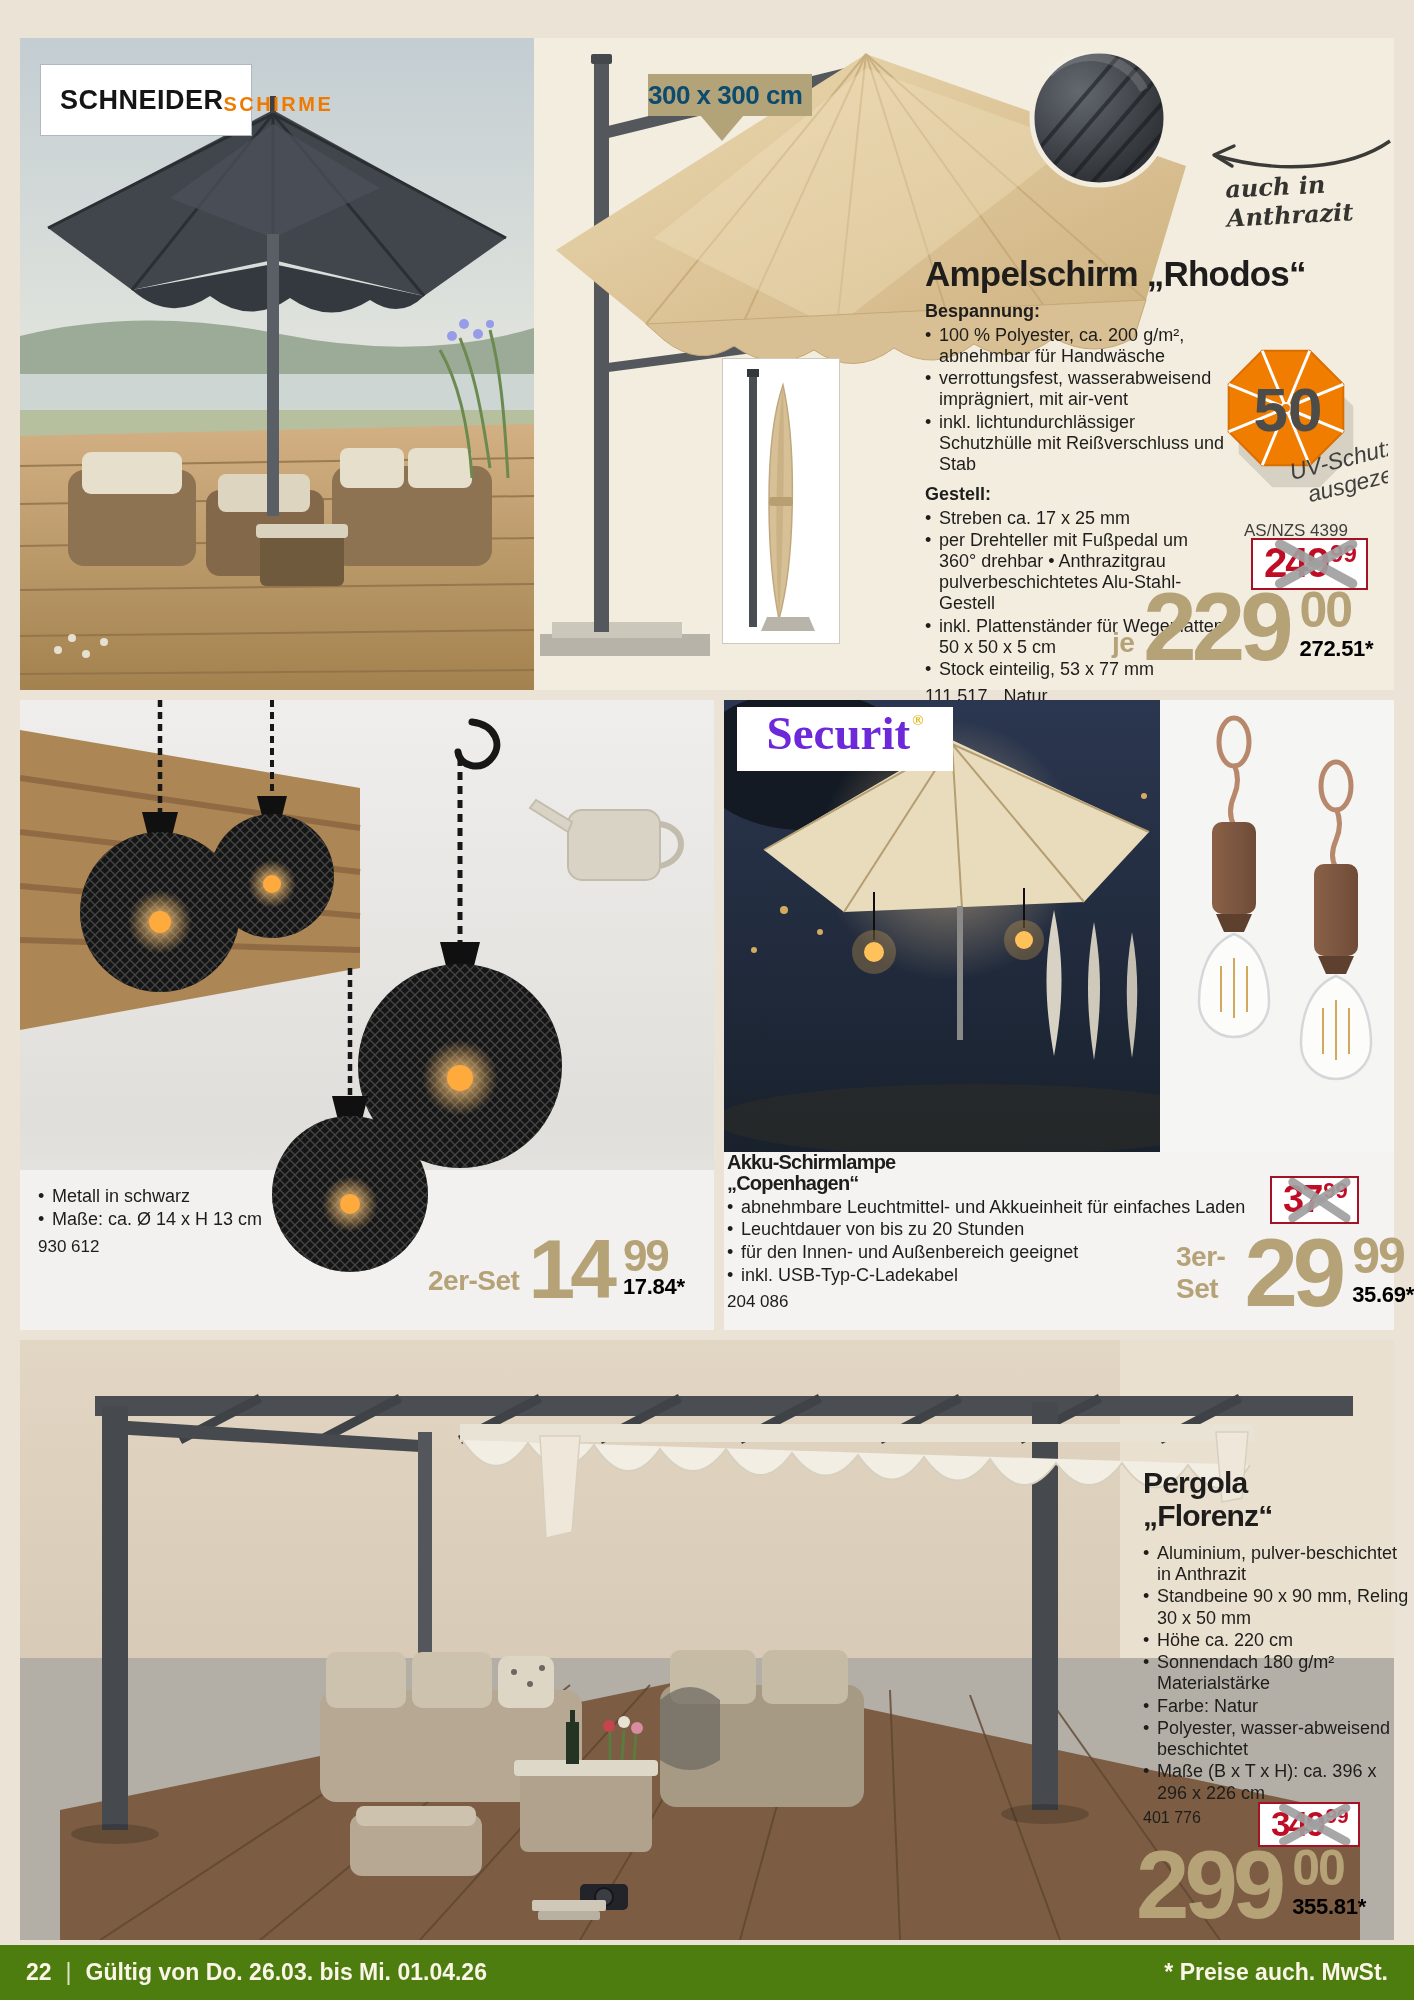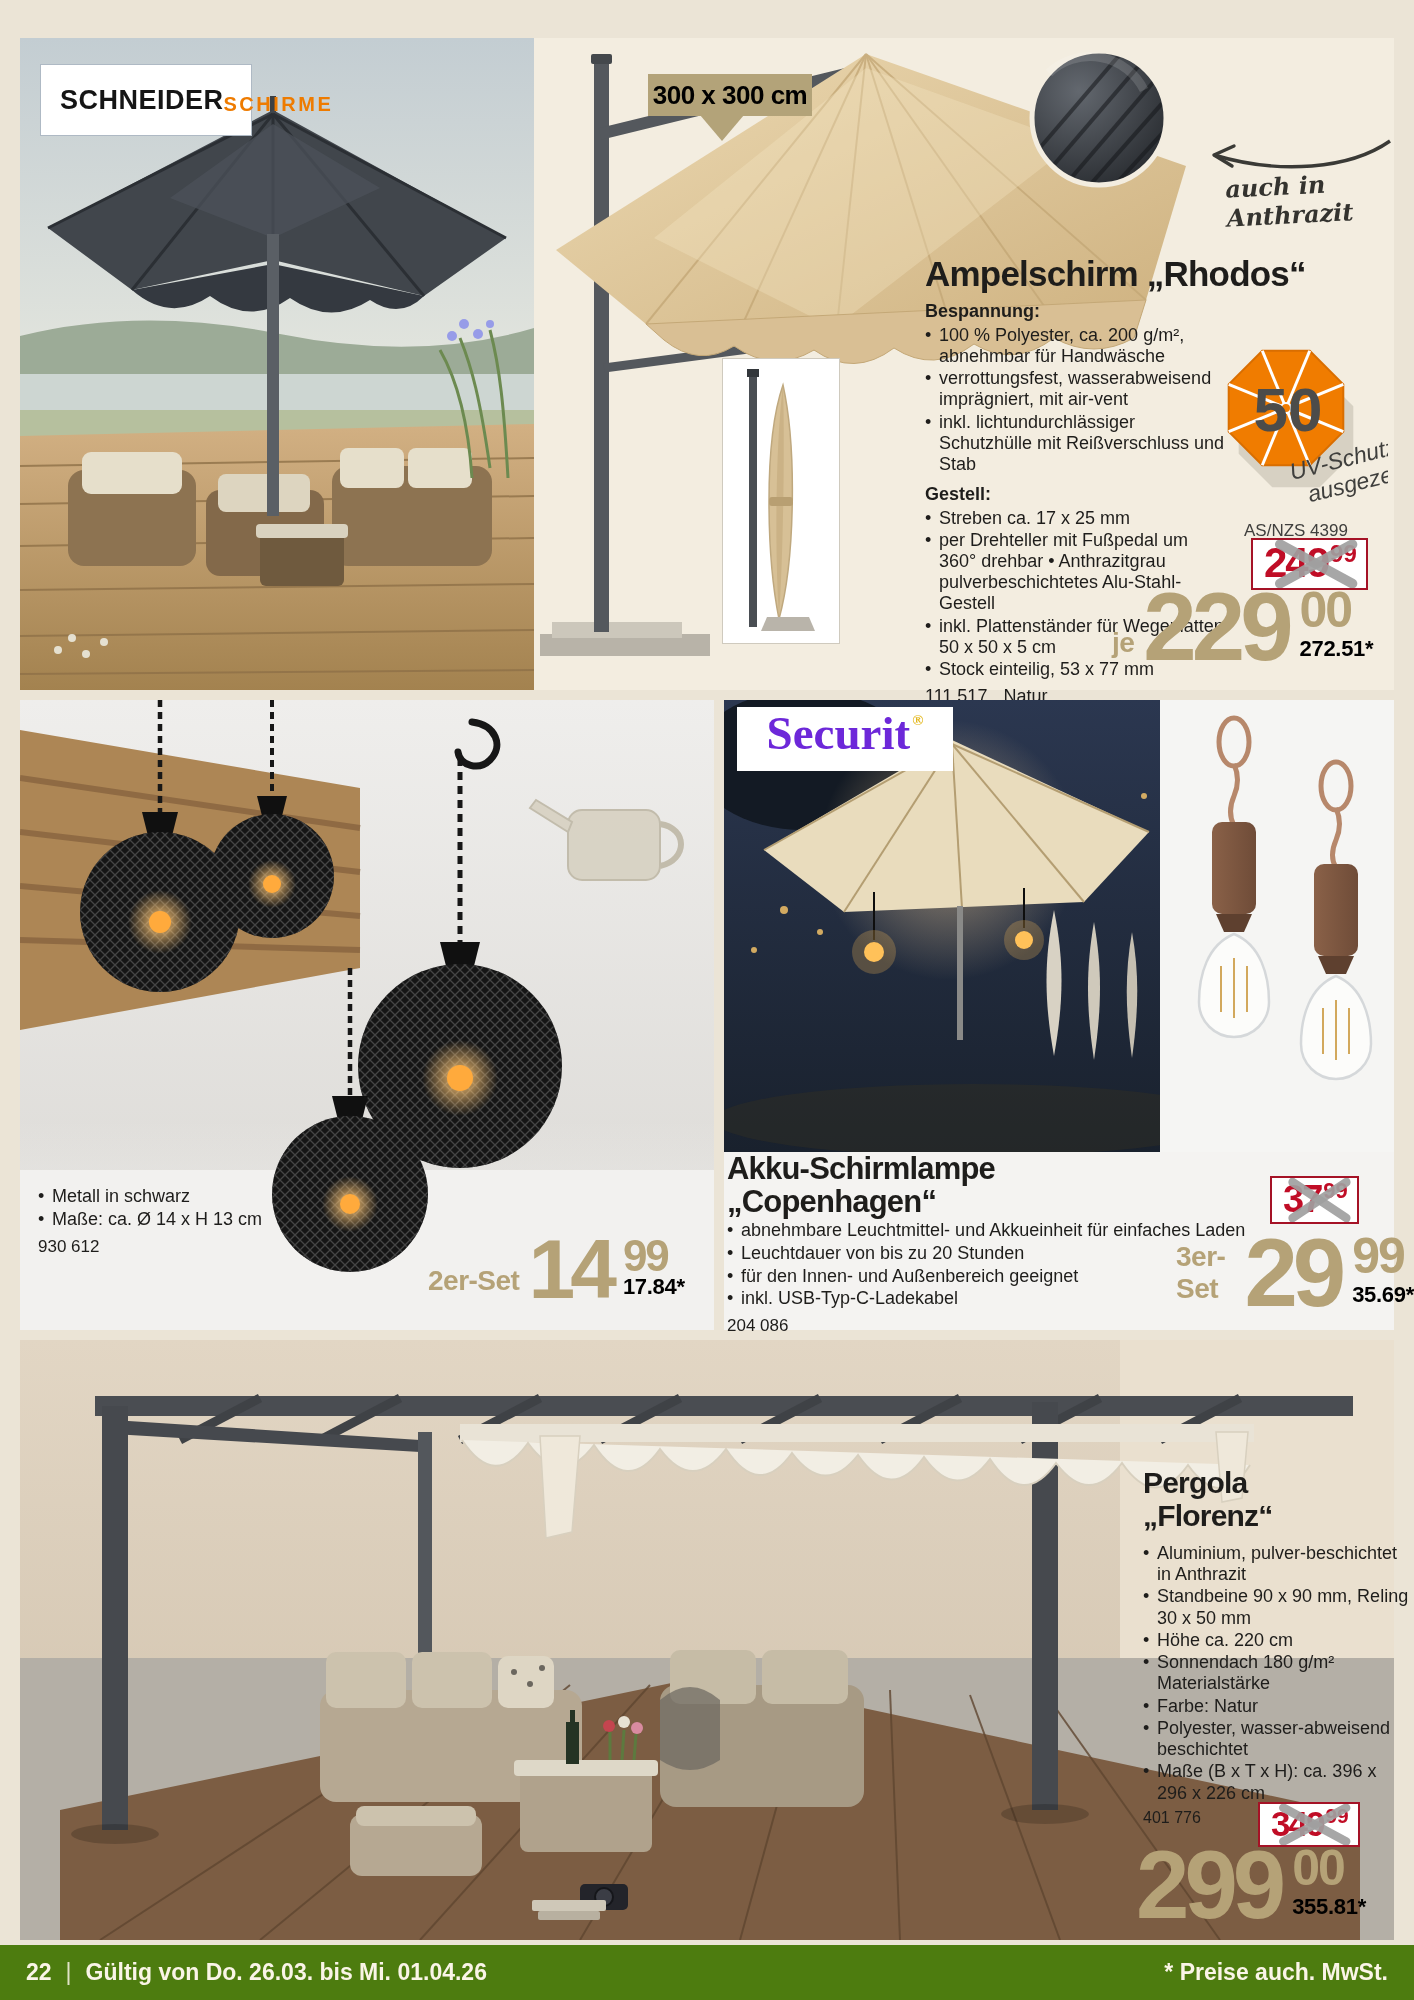--- a/index.html
+++ b/index.html
@@ -16,21 +16,21 @@
   .schneider-l1{font-weight:700;font-size:27px;color:#151515;letter-spacing:.5px;}
   .schneider-l2{font-weight:700;font-size:20px;color:#ee7b00;letter-spacing:2.5px;align-self:flex-end;margin-top:1px;}
   .securit-logo{position:absolute;left:737px;top:707px;width:216px;height:64px;background:#fff;
     display:flex;align-items:flex-start;justify-content:center;gap:2px;padding-top:2px;box-sizing:border-box;
     font-family:"Liberation Serif","DejaVu Serif",serif;}
   .securit-name{font-weight:700;font-size:47px;line-height:1.05;color:#6d28d9;}
   .securit-reg{font-weight:700;font-size:15px;color:#e3b71d;margin-top:3px;}
 
   
   .size-badge{position:absolute;left:648px;top:74px;width:164px;height:42px;background:#b3a379;
-    color:#000000;font-weight:700;font-size:26px;display:flex;align-items:center;justify-content:center;letter-spacing:-.5px;}
+    color:#0c4a6e;font-weight:700;font-size:26px;display:flex;align-items:center;letter-spacing:-.5px;}
   .size-badge::after{content:"";position:absolute;left:52px;top:41px;border-left:22px solid transparent;
     border-right:22px solid transparent;border-top:26px solid #b3a379;}
 
   .handnote{position:absolute;left:1226px;top:170px;width:180px;font-family:"DejaVu Serif",serif;
     font-style:italic;font-weight:700;font-size:24px;color:#34332f;transform:rotate(-3deg);}
 
   
   .product-title{font-weight:700;letter-spacing:-.8px;line-height:1.04;white-space:nowrap;}
   .spec-heading{font-weight:700;}
   ul.bullets{margin:2px 0 0 0;padding:0;list-style:none;}
@@ -41,21 +41,21 @@
   .rhodos-text .product-title{font-size:35px;margin-bottom:6px;}
   .rhodos-text .spec-heading{margin-top:9px;}
   .rhodos-text .article-block{margin-top:5px;font-size:18px;line-height:1.25;}
   .avail-note{font-size:16px;margin-top:4px;}
 
   .nina-text{left:38px;top:1184px;width:400px;font-size:18px;line-height:1.2;}
   .nina-text .product-title{font-size:31px;line-height:1.05;margin-bottom:7px;}
   .nina-text .article{margin-top:7px;font-size:17px;}
 
   .cph-text{left:727px;top:1152px;width:575px;font-size:18px;line-height:1.2;}
-  .cph-text .product-title{font-size:31px;line-height:1.07;}
+  .cph-text .product-title{font-size:20px;line-height:1.07;}
   .cph-text .article{margin-top:6px;font-size:17px;}
 
   .florenz-text{left:1143px;top:1466px;width:268px;font-size:18px;line-height:1.18;}
   .florenz-text .product-title{font-size:30px;line-height:1.1;margin-bottom:11px;}
   .florenz-text .article{margin-top:5px;font-size:16px;}
 
   
   .price-row{position:absolute;display:flex;align-items:flex-end;gap:9px;}
   .unit-label,.set-label{font-weight:700;font-size:28px;color:#b5a277;padding-bottom:3px;letter-spacing:-.5px;}
   .p-int{font-weight:700;color:#b5a277;font-size:96px;line-height:.74;letter-spacing:-5px;}

